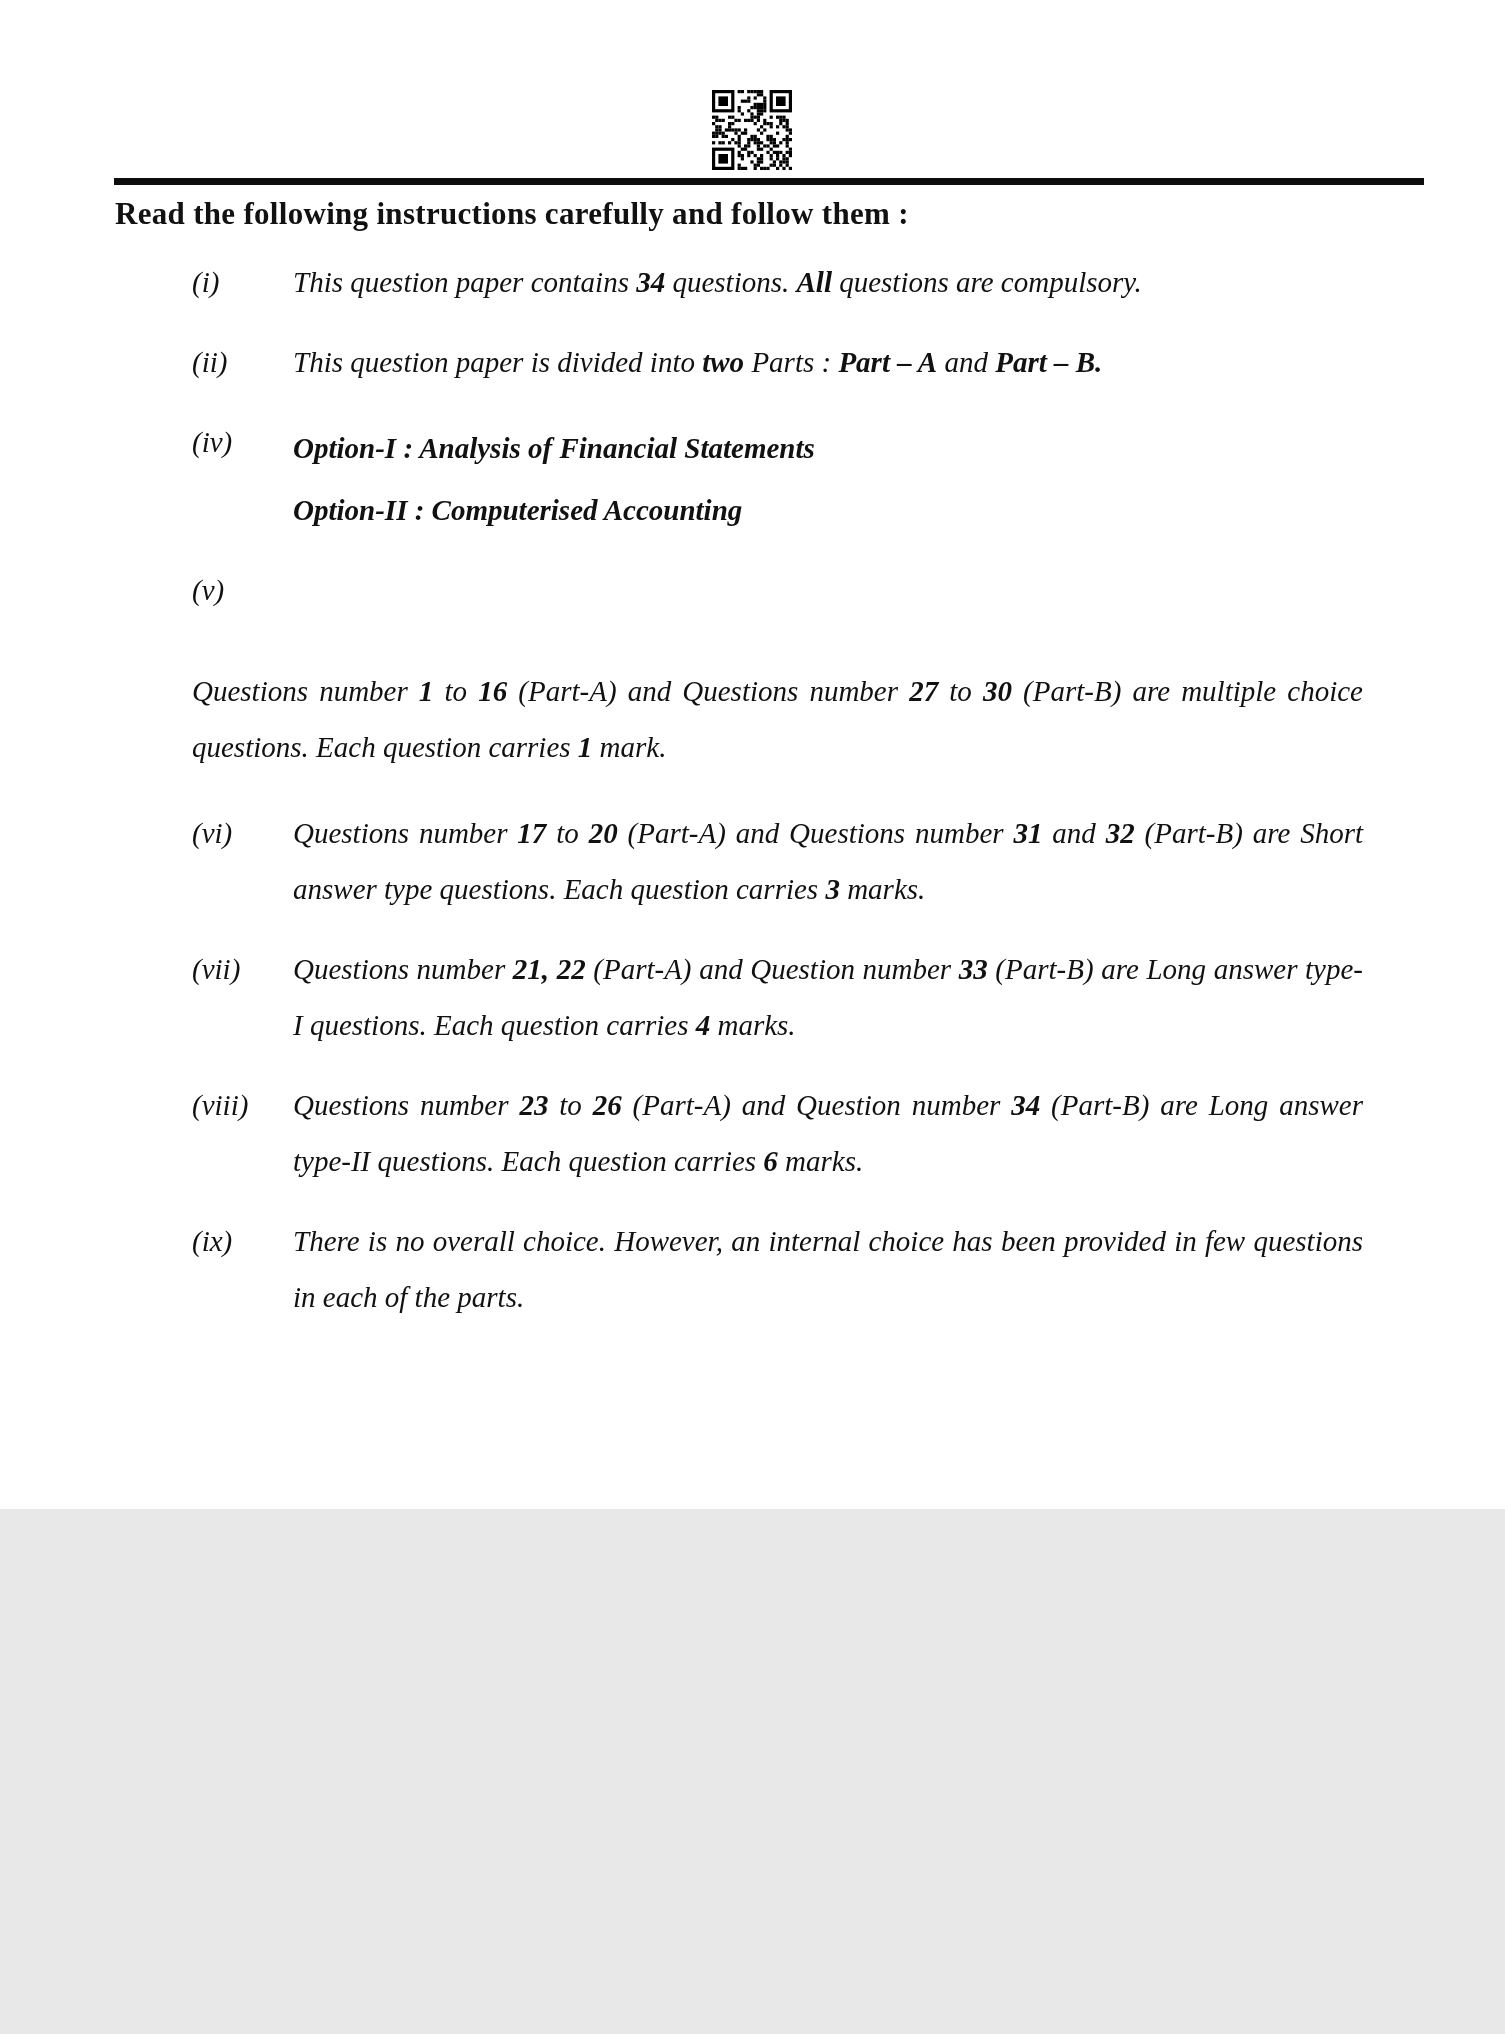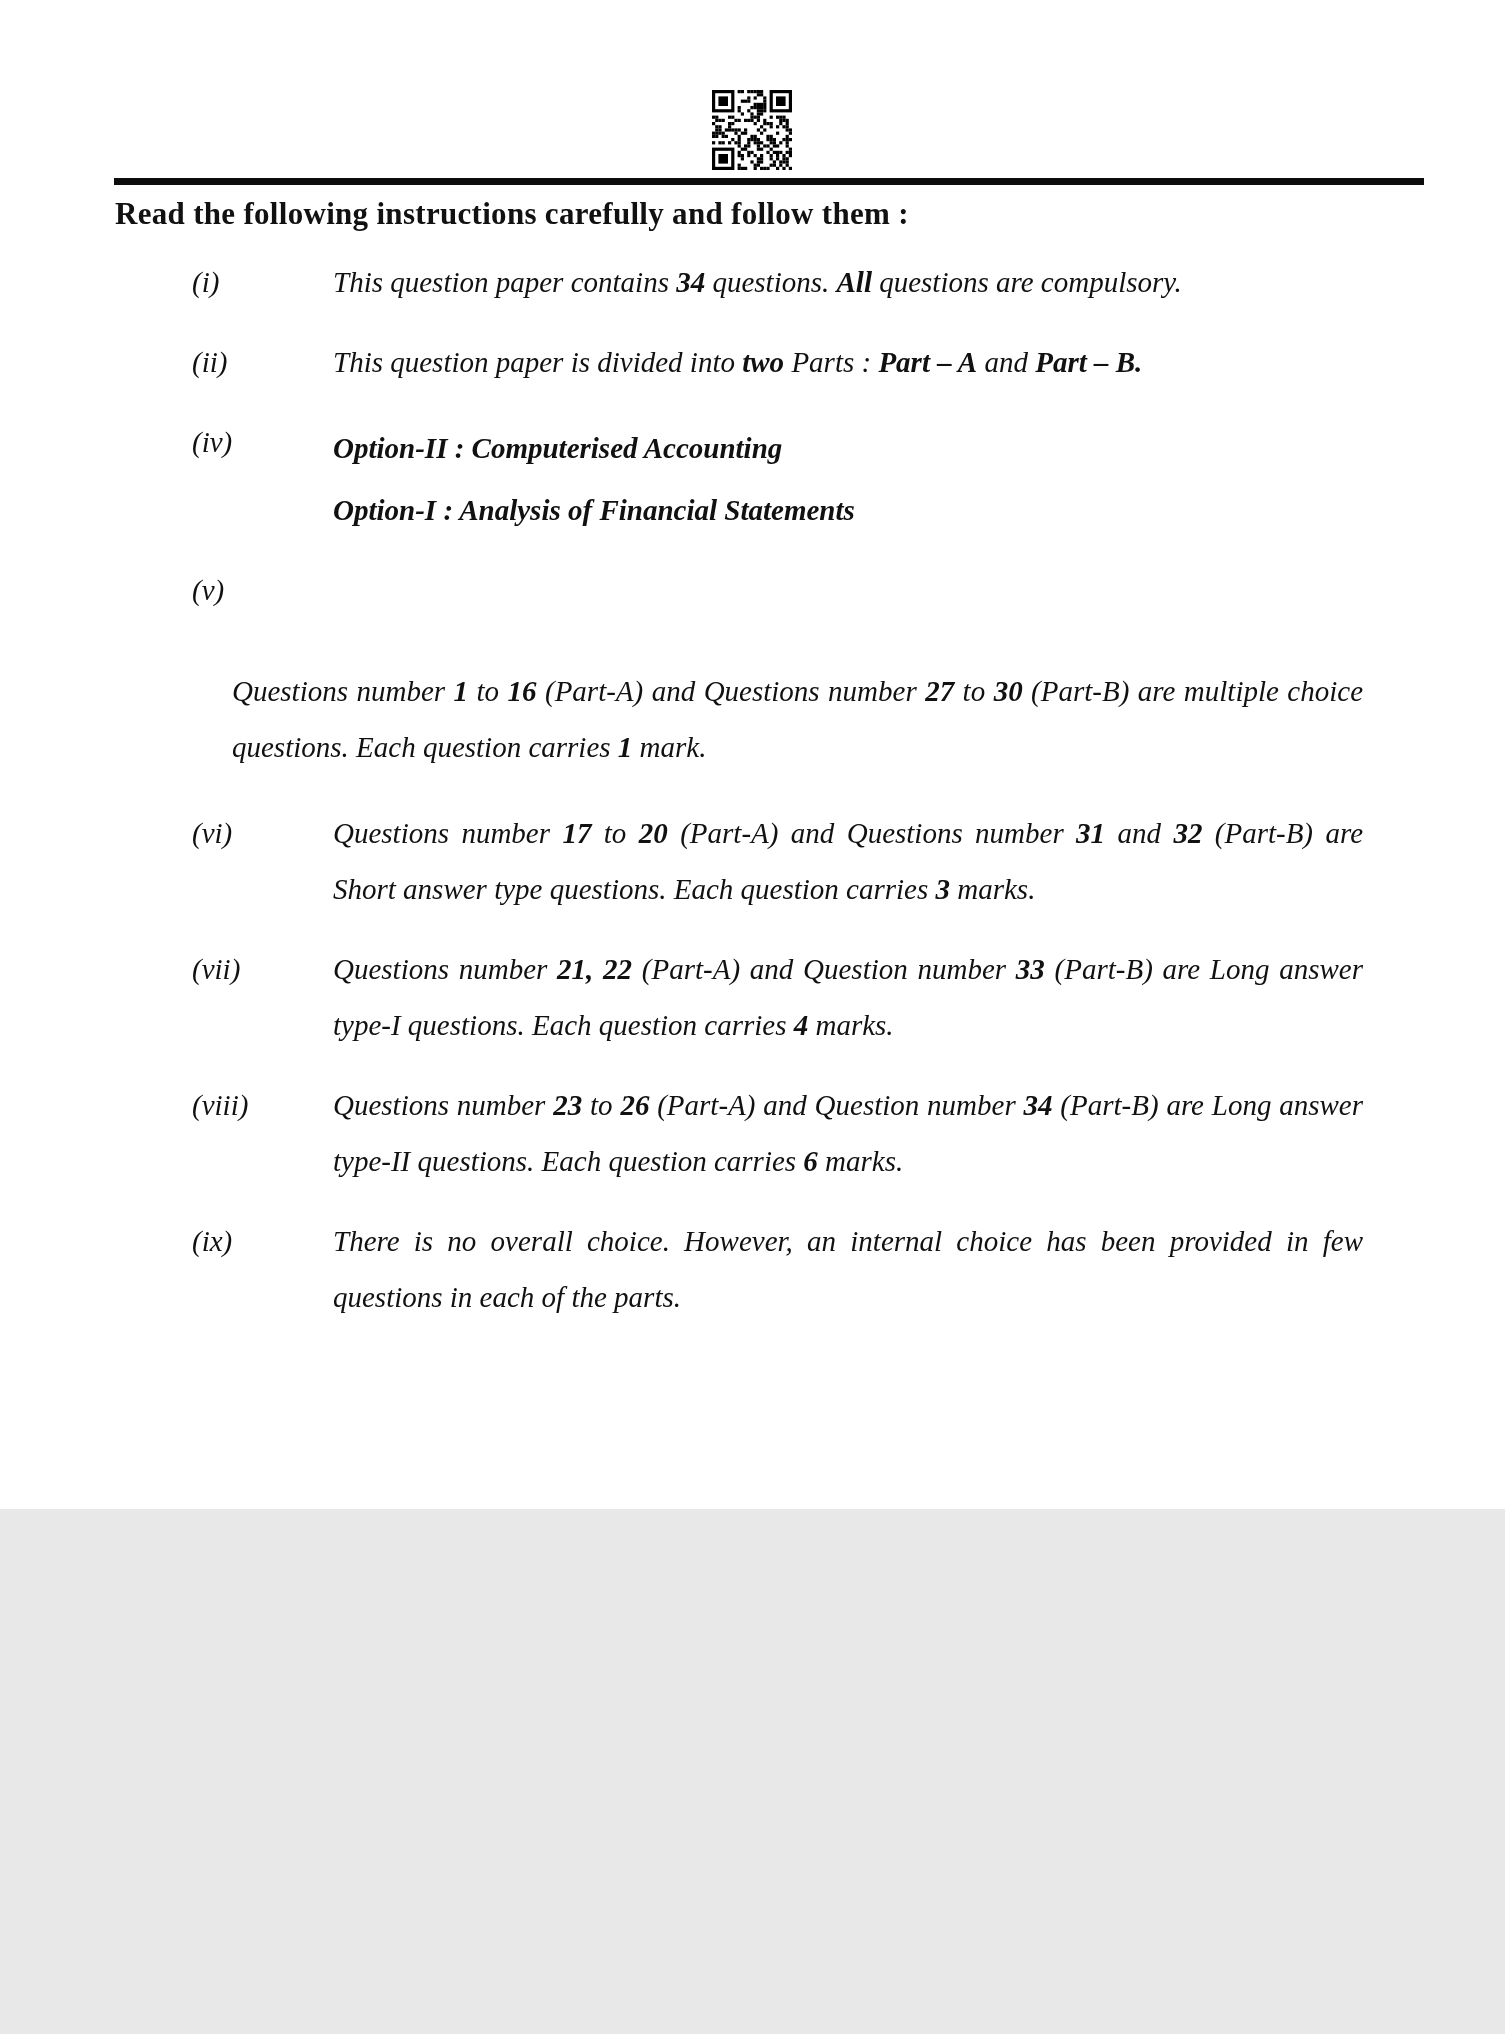--- a/index.html
+++ b/index.html
@@ -51,21 +51,21 @@
   }
   .instr {
     display: flex;
     margin: 0 0 24px 0;
   }
   .instr:nth-child(4) { margin-bottom: 30px; flex-direction: column; }
   .label {
     flex: 0 0 101px;
     text-align: left;
   }
-  .body { flex: 1 1 auto; min-width: 0; margin-left: 40px; }
+  .body { flex: 1 1 auto; min-width: 0; }
   .text {
     margin: 0;
     text-align: justify;
   }
   .sub-line {
     margin: 6px 0 0 0;
     font-weight: bold;
     text-align: left;
   }
   .bold { font-weight: bold; }
@@ -340,22 +340,22 @@
       <span class="label">(ii)</span>
       <div class="body">
         <p class="text"><span>This question paper is divided into </span><span class="bold">two</span><span> Parts : </span><span class="bold">Part – A</span><span> and </span><span class="bold">Part – B.</span></p>
       </div>
     </li>
 
 
     <li class="instr">
       <span class="label">(iv)</span>
       <div class="body">
-      <p class="sub-line"><span class="bold">Option-II : Computerised Accounting</span></p>
-          <p class="sub-line"><span class="bold">Option-I : Analysis of Financial Statements</span></p>
+      <p class="sub-line"><span class="bold">Option-I : Analysis of Financial Statements</span></p>
+          <p class="sub-line"><span class="bold">Option-II : Computerised Accounting</span></p>
         </div>
     </li>
 
     <li class="instr">
       <span class="label">(v)</span>
       <div class="body">
         <p class="text"><span>Questions number </span><span class="bold">1</span><span> to </span><span class="bold">16</span><span> (Part-A) and Questions number </span><span class="bold">27</span><span> to </span><span class="bold">30</span><span> (Part-B) are multiple choice questions. Each question carries </span><span class="bold">1</span><span> mark.</span></p>
       </div>
     </li>
 

